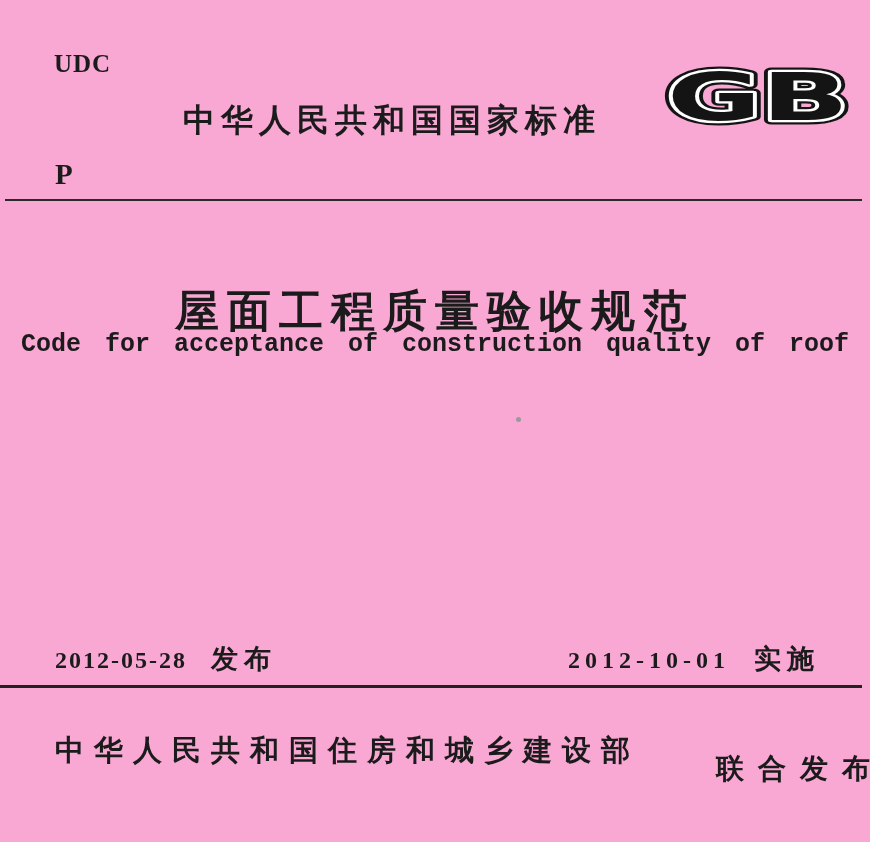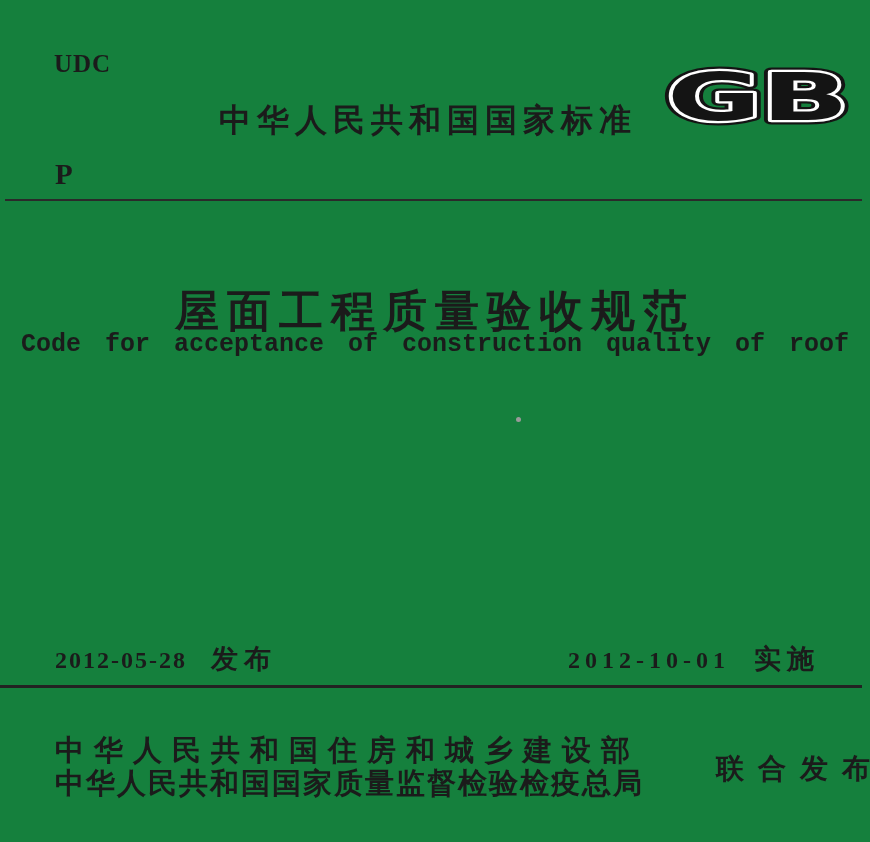--- a/index.html
+++ b/index.html
@@ -4,21 +4,21 @@
 <style>
   html, body {
     margin: 0;
     padding: 0;
     background: #ffffff;
   }
   .page {
     position: relative;
     width: 870px;
     height: 842px;
-    background: #15803d;
+    background: #f9a8d4;
     overflow: hidden;
     font-family: "Liberation Serif", serif;
     color: #1b1b1b;
   }
   .abs { position: absolute; }
 
   .udc {
     left: 54px; top: 50px;
     font-family: "Liberation Serif", serif;
     font-weight: bold;
@@ -27,21 +27,20 @@
   }
   .heading-zh {
     left: 0; top: 99px;
     width: 784px;
     text-align: center;
     font-family: "Liberation Sans", sans-serif;
     font-weight: bold;
     font-size: 32px;
     letter-spacing: 6px;
     white-space: nowrap;
-    padding-left: 36px;
   }
   .gb-logo {
     left: 662px; top: 64px;
     width: 192px; height: 64px;
   }
   .p-label {
     left: 55px; top: 158px;
     font-family: "Liberation Serif", serif;
     font-weight: bold;
     font-size: 29px;
@@ -175,17 +174,16 @@
     <div class="date-impl">
       <span class="date-num wide">2012-10-01</span>
       <span class="date-cn">实施</span>
     </div>
   </div>
 
   <div class="abs rule-2"></div>
 
   <div class="abs publisher-line-1">中华人民共和国住房和城乡建设部</div>
 
-  <div class="abs publisher-line-2">中华人民共和国国家质量监督检验检疫总局</div>
 
   <div class="abs joint-label">联合发布</div>
 
 </div>
 
 </body></html>

